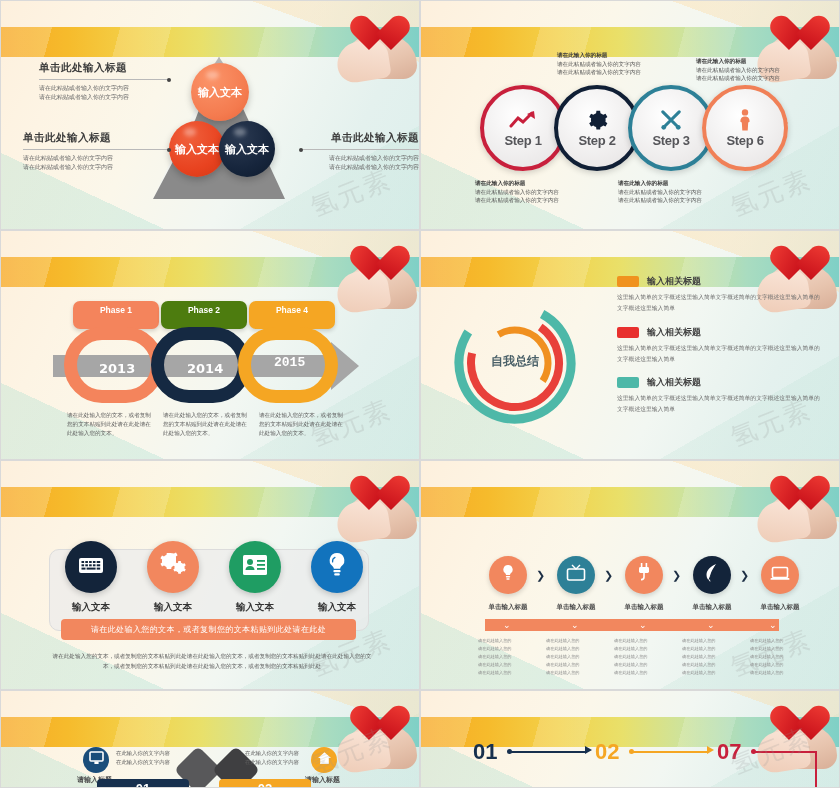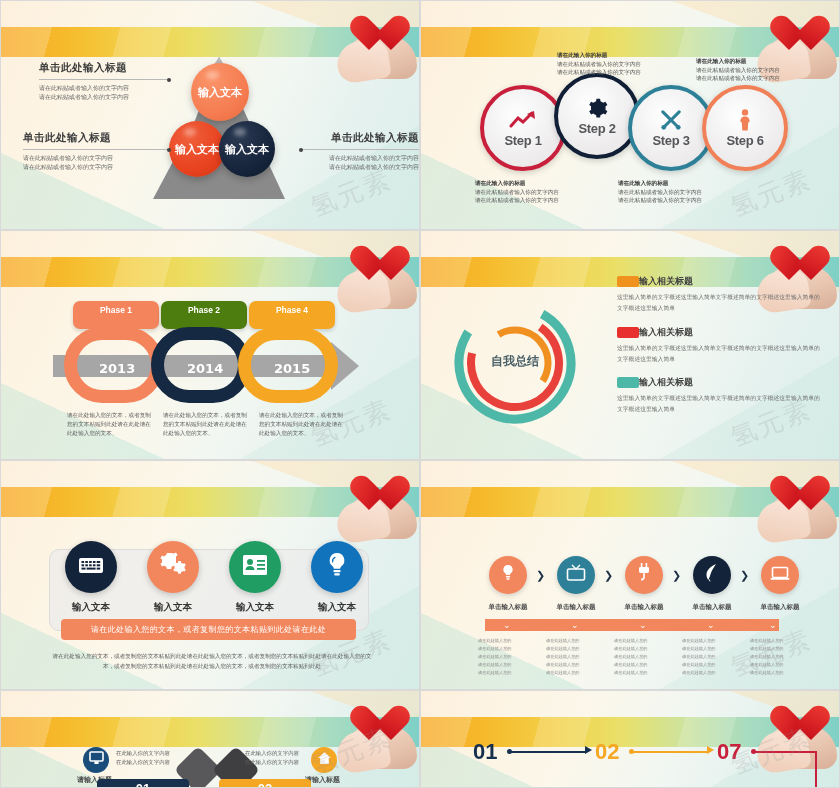--- a/index.html
+++ b/index.html
@@ -70,21 +70,21 @@
          justify-content:center;padding-top:4px;box-sizing:border-box;color:#fff;font-size:8.5px;font-weight:bold;
          box-shadow:0 2px 4px rgba(0,0,0,.16);}
   .link{position:absolute;width:100px;height:76px;border-radius:38px;border-style:solid;border-width:13px;box-sizing:border-box;}
   .ptxt{position:absolute;font-size:5.6px;line-height:1.6;color:#5d5d5d;width:86px;}
 
   
   .cwrap{position:absolute;left:30px;top:68px;width:128px;height:128px;}
   .cwrap .lab{position:absolute;left:0;right:0;top:54px;text-align:center;font-size:12px;color:#4a6068;font-weight:bold;}
   .legend{position:absolute;left:196px;top:44px;width:206px;}
   .lgitem{margin-bottom:11px;}
-  .lgtop{display:flex;align-items:center;}
+  .lgtop{display:flex;align-items:center;gap:8px;}
   .swatch{width:22px;height:11px;border-radius:2px;}
   .lghead{font-size:9px;font-weight:bold;color:#3f3f3f;}
   .lgbody{font-size:5.8px;color:#6d6d6d;line-height:1.95;margin-top:4px;}
 
   
   .panel5{position:absolute;left:48px;top:88px;width:318px;height:80px;border-radius:10px;
           background:rgba(235,235,235,.72);border:1px solid #dcdcdc;}
   .ic5{position:absolute;width:52px;height:52px;border-radius:50%;display:flex;align-items:center;justify-content:center;
        box-shadow:0 2px 6px rgba(0,0,0,.2);}
   .ic5lab{position:absolute;font-size:9.5px;font-weight:bold;color:#333;width:70px;text-align:center;}
@@ -195,21 +195,21 @@
 
       <div class="stepC" style="left:59px;top:84px;border-color:#c8203c;">
         <span class="ic">
           <svg width="28" height="20" viewBox="0 0 28 20">
               <path d="M2 16 L9 8 L14 12 L23 3" stroke="#c8203c" stroke-width="3" fill="none" stroke-linecap="round"></path>
               <polygon points="25,1 26,9 18,4" fill="#c8203c"></polygon>
             </svg>
           </span>
         <span class="lbl">Step 1</span>
       </div>
-      <div class="stepC" style="left:133px;top:72px;border-color:#101f35;">
+      <div class="stepC" style="left:133px;top:84px;border-color:#101f35;">
         <span class="ic">
           <svg width="22" height="22" viewBox="0 0 24 24">
               <path fill="#101f35" d="M12 8a4 4 0 100 8 4 4 0 000-8zm9.4 4c0-.6-.1-1.2-.2-1.7l2.1-1.6-2-3.4-2.5 1a8 8 0 00-3-1.7L15.4 2h-4l-.4 2.6a8 8 0 00-3 1.7l-2.5-1-2 3.4L5.6 10a8 8 0 000 4l-2.1 1.6 2 3.4 2.5-1a8 8 0 003 1.7l.4 2.6h4l.4-2.6a8 8 0 003-1.7l2.5 1 2-3.4-2.1-1.6c.1-.5.2-1.1.2-1.7z"></path>
             </svg>
           </span>
         <span class="lbl">Step 2</span>
       </div>
       <div class="stepC" style="left:207px;top:84px;border-color:#2d8097;">
         <span class="ic">
           <svg width="22" height="20" viewBox="0 0 24 22">
@@ -275,21 +275,21 @@
       <div class="phbox" style="left:248px;top:70px;background:#f5a623;">
         <span>Phase 4</span>
         </div>
 
       <div class="link" style="left:63px;top:96px;border-color:#f4845c;"></div>
       <div class="link" style="left:150px;top:96px;border-color:#152942;"></div>
       <div class="link" style="left:237px;top:96px;border-color:#f5a623;"></div>
 
       <div class="yrs cn" style="left:98px;top:130px;">2013</div>
       <div class="yrs cn" style="left:186px;top:130px;">2014</div>
-      <div class="yrs cn" style="left:273px;top:130px;">2015</div>
+      <div class="yrs cn" style="left:273px;top:124px;font-family:Liberation Mono, monospace;">2015</div>
 
       <div class="ptxt cn" style="left:66px;top:180px;">请在此处输入您的文本，或者复制您的文本粘贴到此处请在此处请在此处输入您的文本。</div>
       <div class="ptxt cn" style="left:162px;top:180px;">请在此处输入您的文本，或者复制您的文本粘贴到此处请在此处请在此处输入您的文本。</div>
       <div class="ptxt cn" style="left:258px;top:180px;">请在此处输入您的文本，或者复制您的文本粘贴到此处请在此处请在此处输入您的文本。</div>
     </div>
     <div class="wm cn">氢元素</div>
   </div>
 
   <div class="slide">
     <div class="bg"></div>

